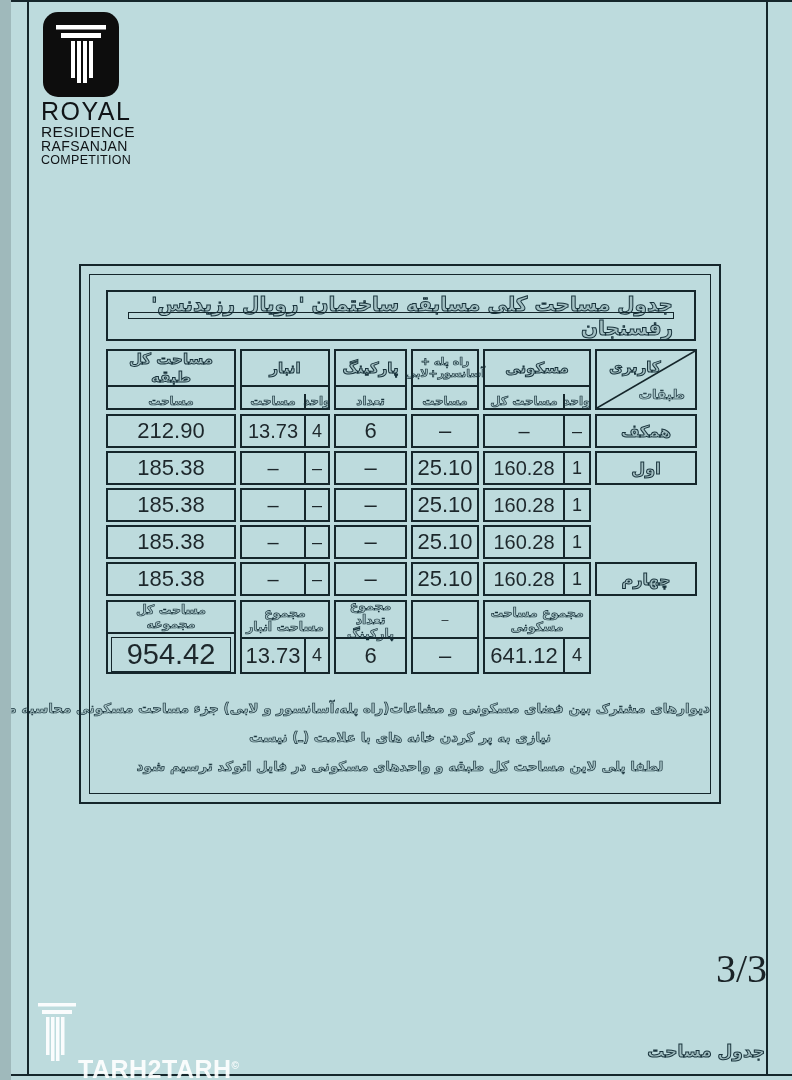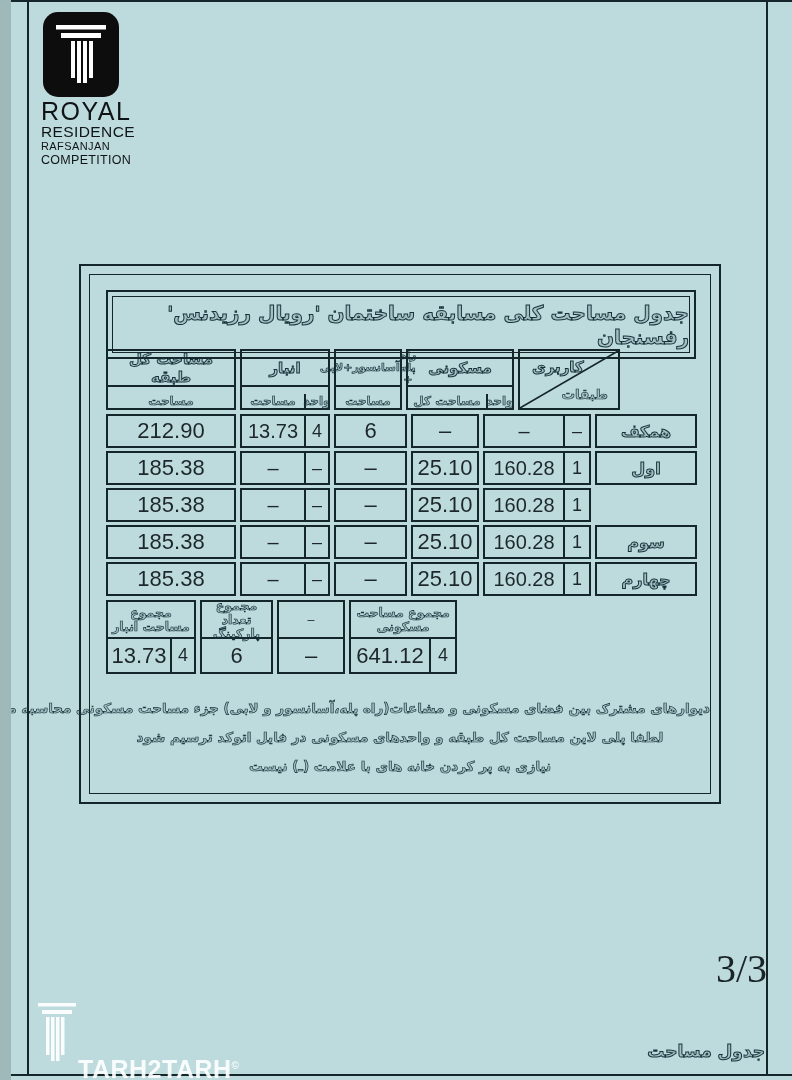--- a/index.html
+++ b/index.html
@@ -19,49 +19,49 @@
   .b-bottom{left:0;top:1074px;width:792px;height:2px;background:var(--ln)}
   .b-left{left:16px;top:0;width:2px;height:1076px;background:var(--ln)}
   .b-right{left:755px;top:0;width:2px;height:1076px;background:var(--ln)}
 
   
   .logo-sq{left:32px;top:12px;width:76px;height:85px;background:#0d0d0d;border-radius:15px;display:flex;align-items:center;justify-content:center}
   .logo-sq svg{width:76px;height:85px}
   .logo-text{left:30px;top:99px;width:120px;color:#101417}
   .lt1{font-size:25px;line-height:25px;letter-spacing:1.5px;font-weight:400}
   .lt2{font-size:15.5px;line-height:15px;letter-spacing:.4px}
-  .lt3{font-size:11px;line-height:15px;letter-spacing:.4px}
+  .lt3{font-size:14px;line-height:15px;letter-spacing:.4px}
   .lt4{font-size:12.5px;line-height:13px;letter-spacing:.3px}
 
   
   .f-outer{left:68px;top:264px;width:642px;height:540px;border:2px solid var(--ln)}
   .f-inner{left:78px;top:274px;width:622px;height:520px;border:1.5px solid var(--ln)}
 
   
   .ol{
     font-family:"DejaVu Sans",sans-serif;font-weight:700;direction:rtl;
     color:rgba(23,42,48,.15);-webkit-text-stroke:1px #17313a;
   }
   .ol-sm{-webkit-text-stroke-width:.7px}
   .num{font-family:"Liberation Sans","DejaVu Sans",sans-serif;color:var(--txt)}
 
   
-  .title-box{left:95px;top:290px;width:590px;height:69px;border:2px solid var(--ln);padding:4px}
+  .title-box{left:95px;top:290px;width:590px;height:51px;border:2px solid var(--ln);padding:20px}
   .title-inner{width:100%;height:100%;border:1.5px solid var(--ln);display:flex;align-items:center;justify-content:center}
   .title-inner span{font-size:20px}
 
   
   .grid{left:95px;top:349px;width:591px}
   .row{display:flex;gap:4px}
   .c1{width:130px}.c2{width:90px}.c3{width:73px}.c4{width:68px}.c5{width:108px}.c6{width:102px}
   .cell{border:2px solid var(--ln);display:flex;align-items:center;justify-content:center;text-align:center;position:relative}
   
   .hd{height:61px;flex-direction:column;align-items:stretch;justify-content:flex-start}
   .hd-top{height:34px;display:flex;align-items:center;justify-content:center;font-size:15px}
-  .hd-top.two{font-size:11px;line-height:12px;flex-direction:row}
+  .hd-top.two{font-size:11px;line-height:12px;flex-direction:column}
   .hd-sub{border-top:2px solid var(--ln);flex:1;display:flex;align-items:flex-end;font-size:12px}
   .sub-area{flex:1;display:flex;align-items:center;justify-content:center}
   .sub-unit{width:24px;border-left:2px solid var(--ln);display:flex;align-items:center;justify-content:center}
   .c5 .sub-unit{width:26px}
   
   .corner svg{position:absolute;left:0;top:0;width:100%;height:100%}
   .corner-top{position:absolute;top:7px;left:12px;font-size:15px}
   .corner-bottom{position:absolute;bottom:6px;right:10px;font-size:13.5px}
   
   .drow{margin-top:3px}
@@ -144,20 +144,26 @@
             <div class="sub-area ol ol-sm">مساحت</div>
           </div>
       </div>
       <div class="cell hd c2">
         <div class="hd-top ol">انبار</div>
         <div class="hd-sub">
           <div class="sub-area ol ol-sm">مساحت</div>
           <div class="sub-unit ol ol-sm">واحد</div>
         </div>
       </div>
+      <div class="cell hd c3">
+        <div class="hd-top ol">پارکینگ</div>
+        <div class="hd-sub">
+            <div class="sub-area ol ol-sm">تعداد</div>
+          </div>
+      </div>
       <div class="cell hd c4">
         <div class="hd-top two ol ol-sm">
           <span>راه پله +</span>
           <span>آسانسور+لابی</span>
         </div>
         <div class="hd-sub">
             <div class="sub-area ol ol-sm">مساحت</div>
           </div>
       </div>
       <div class="cell hd c5">
@@ -225,39 +231,44 @@
       <div class="cell dc c2 split num">
         <div class="pa">–</div>
         <div class="pu">–</div>
       </div>
       <div class="cell dc c3 num">–</div>
       <div class="cell dc c4 num">25.10</div>
       <div class="cell dc c5 split num">
         <div class="pa">160.28</div>
         <div class="pu">1</div>
       </div>
-      <div class="cell dc c6 ol floor-lbl">سوم</div>
     </div>
 
     <div class="row drow">
       <div class="cell dc c1 num">185.38</div>
       <div class="cell dc c2 split num">
         <div class="pa">–</div>
         <div class="pu">–</div>
       </div>
       <div class="cell dc c3 num">–</div>
       <div class="cell dc c4 num">25.10</div>
       <div class="cell dc c5 split num">
         <div class="pa">160.28</div>
         <div class="pu">1</div>
       </div>
       <div class="cell dc c6 ol floor-lbl">چهارم</div>
     </div>
 
     <div class="row srow">
+      <div class="cell sm c1">
+        <div class="sm-top ol ol-sm">مساحت کل مجموعه</div>
+        <div class="sm-bot">
+          <div class="inner-val num">954.42</div>
+        </div>
+      </div>
       <div class="cell sm c2">
         <div class="sm-top ol ol-sm">مجموع مساحت انبار</div>
         <div class="sm-bot num">
           <div class="pa">13.73</div>
           <div class="pu">4</div>
         </div>
       </div>
       <div class="cell sm c3">
         <div class="sm-top ol ol-sm">مجموع تعداد پارکینگ</div>
         <div class="sm-bot num">
@@ -275,22 +286,22 @@
         <div class="sm-bot num">
           <div class="pa">641.12</div>
           <div class="pu">4</div>
         </div>
       </div>
     </div>
   </div>
 
   <div class="abs notes">
     <p class="ol ol-sm">دیوارهای مشترک بین فضای مسکونی و مشاعات(راه پله،آسانسور و لابی) جزء مساحت مسکونی محاسبه می شود</p>
+    <p class="ol ol-sm">نیازی به پر کردن خانه های با علامت (ـ) نیست</p>
     <p class="ol ol-sm">لطفا پلی لاین مساحت کل طبقه و واحدهای مسکونی در فایل اتوکد ترسیم شود</p>
-    <p class="ol ol-sm">نیازی به پر کردن خانه های با علامت (ـ) نیست</p>
   </div>
 
   <div class="abs wm-icon">
     <svg viewBox="0 0 38 62">
       <rect x="0" y="4" width="38" height="3.5" fill="#fff" opacity=".92"></rect>
       <rect x="4" y="11" width="30" height="4" fill="#fff" opacity=".92"></rect>
       <rect x="8" y="18" width="3.5" height="38" fill="#fff" opacity=".92"></rect>
       <rect x="13" y="18" width="3.5" height="44" fill="#fff" opacity=".92"></rect>
       <rect x="18" y="18" width="3.5" height="44" fill="#fff" opacity=".92"></rect>
       <rect x="23" y="18" width="3.5" height="38" fill="#fff" opacity=".92"></rect>

